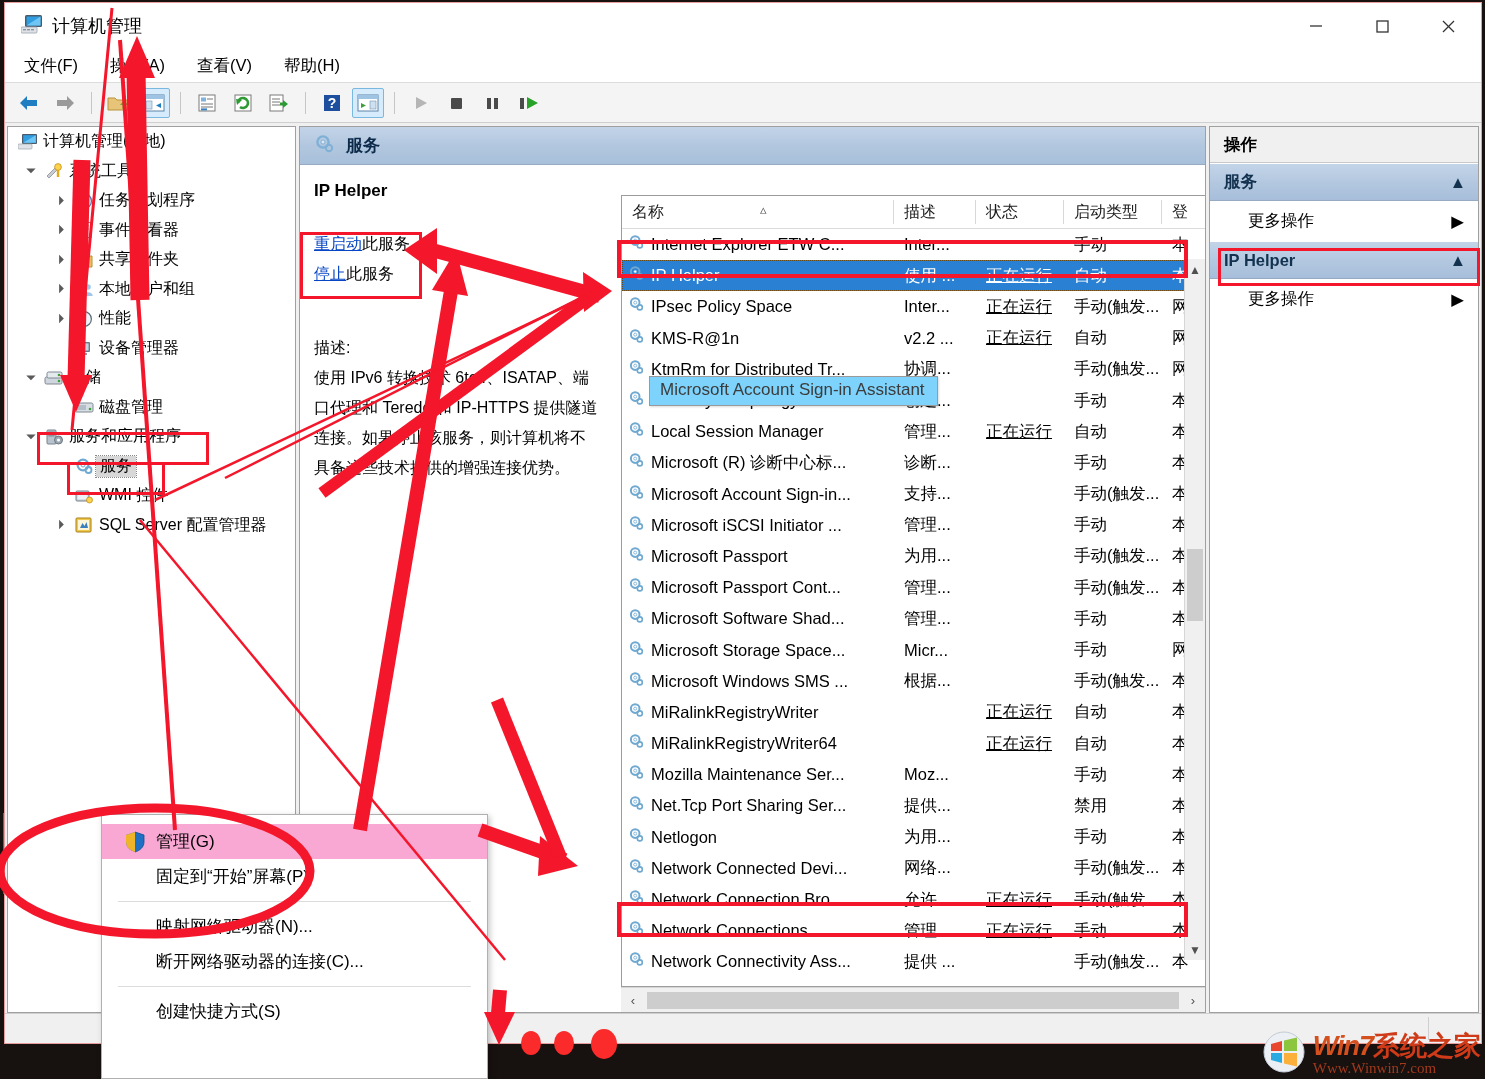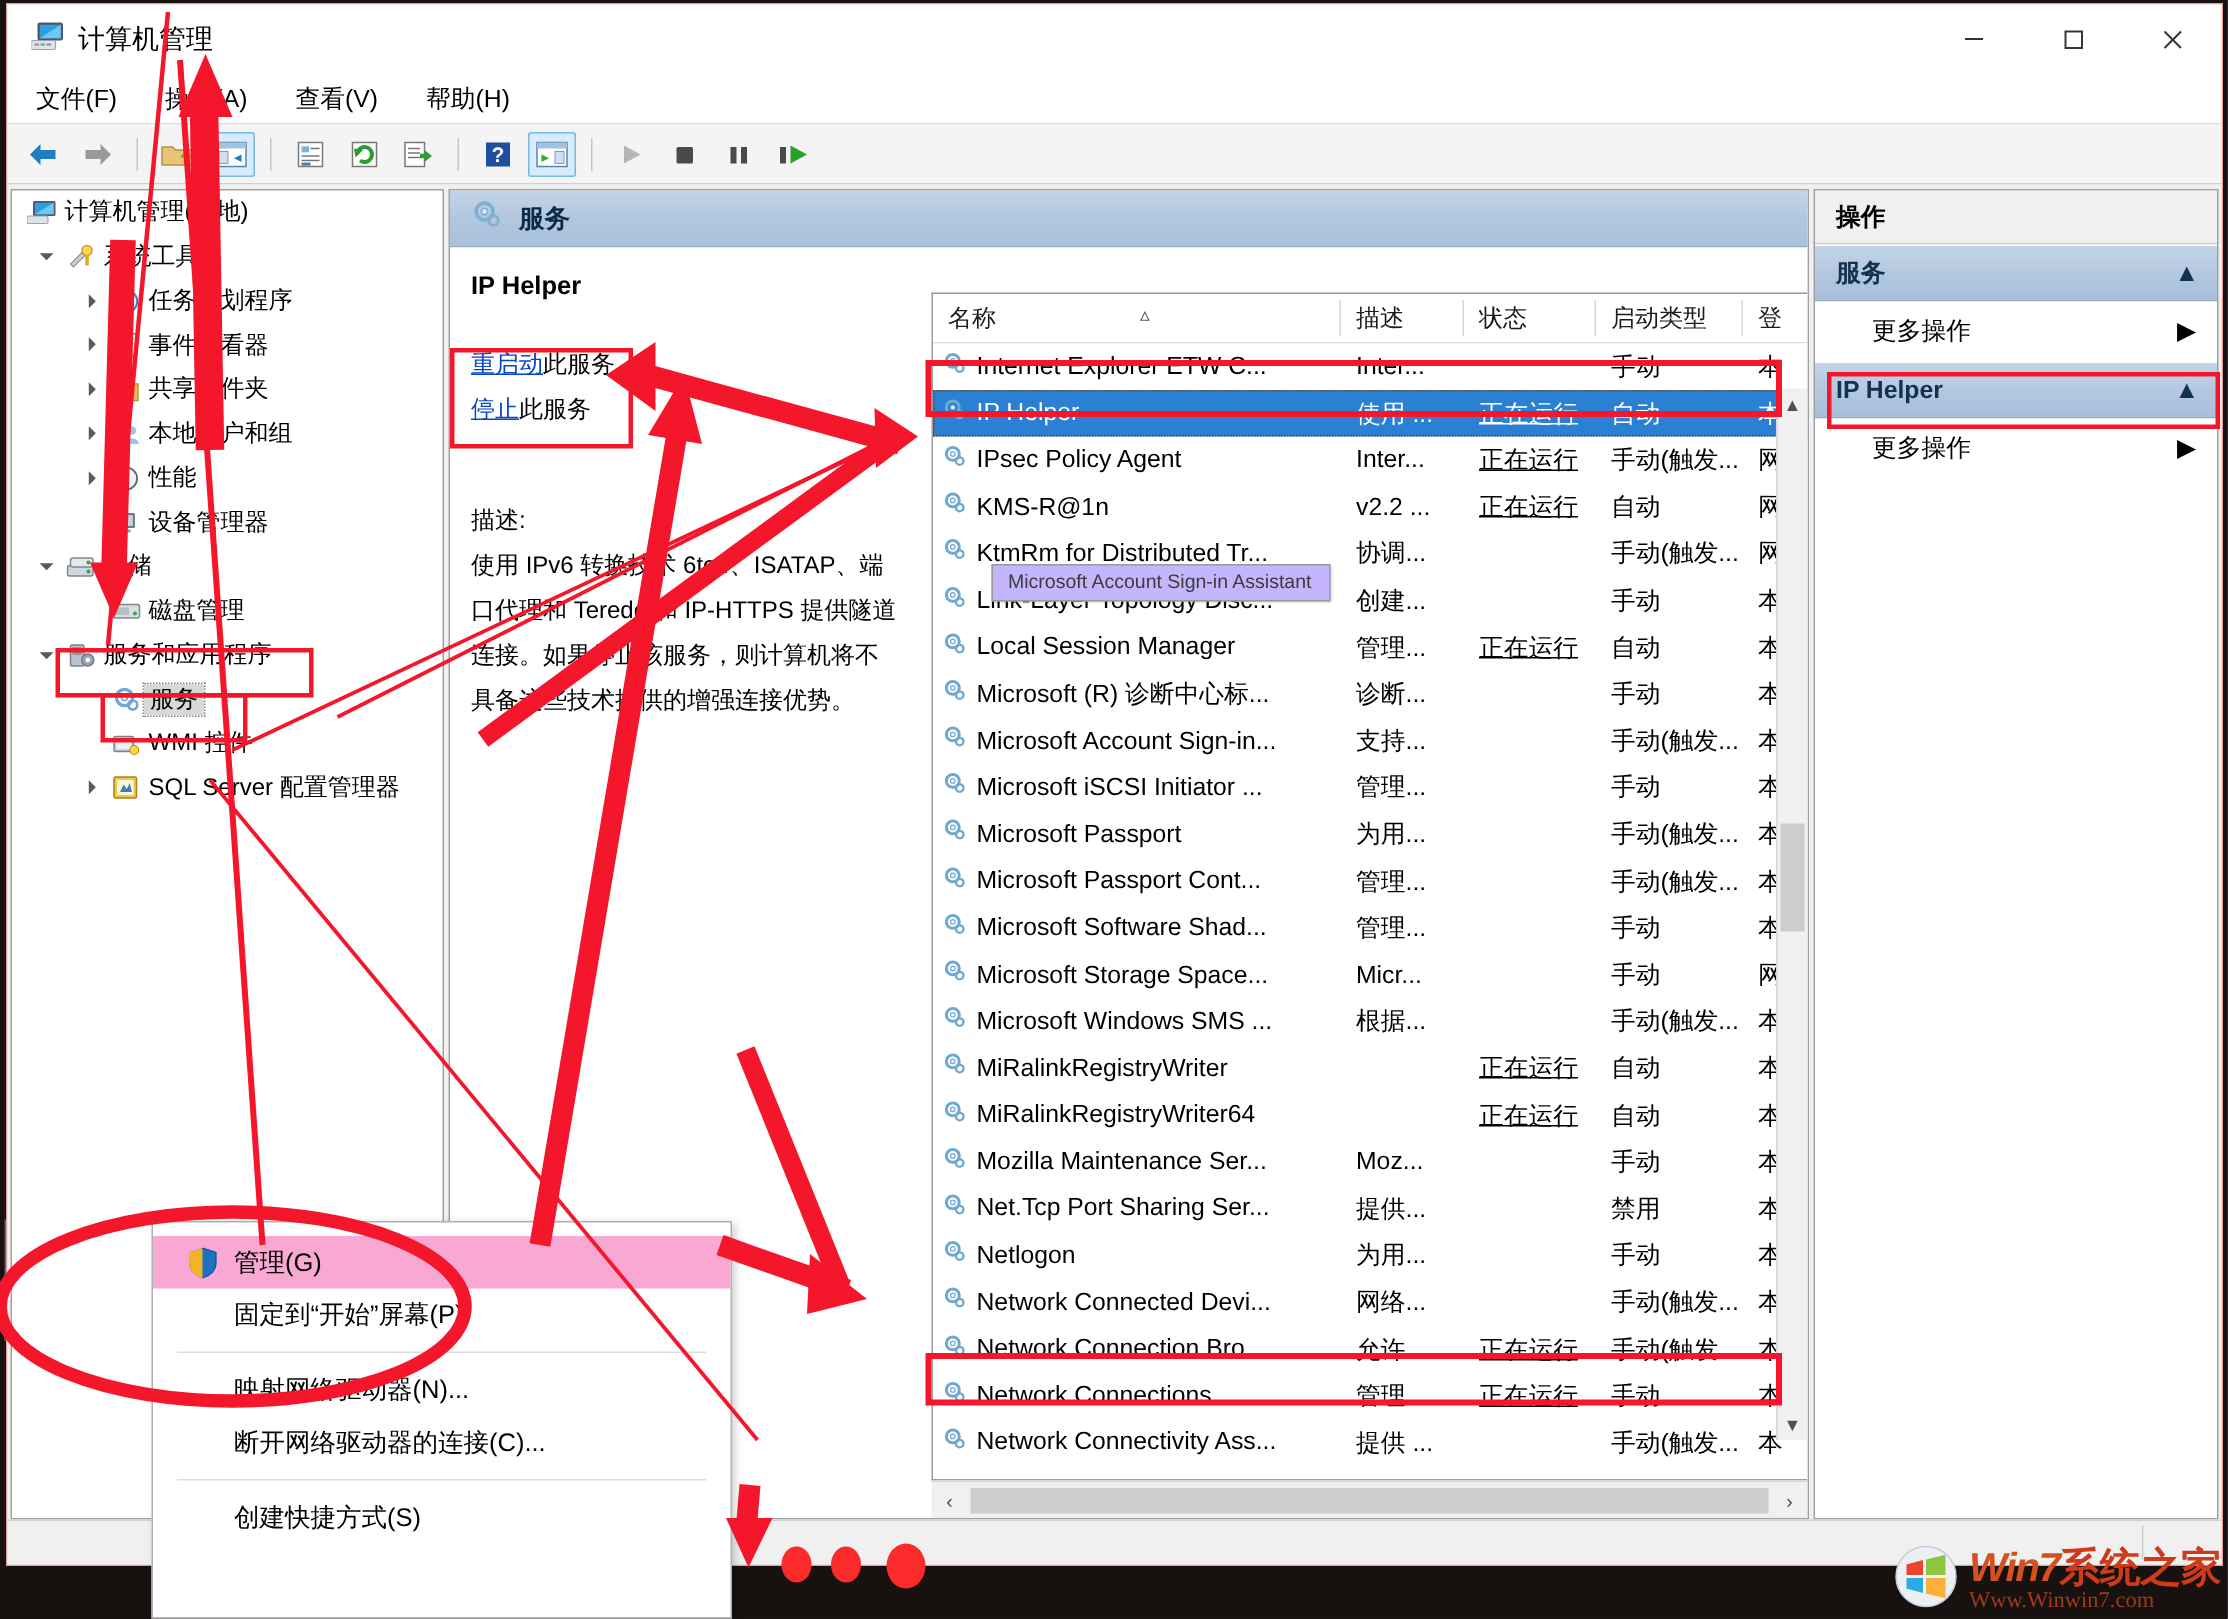--- a/index.html
+++ b/index.html
@@ -130,23 +130,23 @@
   #rows-clip { flex: 1; min-height: 0; overflow: hidden; position: relative; background: #fff; }
   .srow { display: flex; align-items: center; height: 31.2px; font-size: 16.5px; color: #000; }
   .srow.selected { background: #2a80d2; color: #fff; outline: 1px dotted #6b4a12; outline-offset: -1px; }
   .cell { padding-left: 10px; overflow: hidden; white-space: nowrap; }
   .cell.name { display: flex; align-items: center; gap: 6px; padding-left: 6px; }
   .run-u { text-decoration: underline; }
   .srow.selected .run-u { text-decoration: underline; }
 
   
   #row-tooltip {
-    position: absolute; left: 39px; top: 147px;
-    background: #c4b5fd; border: 1px solid #9a9a9a;
-    padding: 3px 12px 5px 10px; font-size: 13px; color: #3c3c3c;
+    position: absolute; left: 27px; top: 147px;
+    background: #7dd3fc; border: 1px solid #9a9a9a;
+    padding: 3px 12px 5px 10px; font-size: 17px; color: #3c3c3c;
     white-space: nowrap; z-index: 40; box-shadow: 1px 1px 2px rgba(0,0,0,.15);
   }
 
   
   #vscroll {
     position: absolute; right: 0; top: 30px; bottom: 26px; width: 21px;
     background: #f0f0f0; border-left: 1px solid #d6d6d6; z-index: 25;
   }
   .vs-arrow { height: 21px; display: flex; align-items: center; justify-content: center; color: #505050; font-size: 12px; }
   #vs-thumb { position: absolute; left: 2px; right: 2px; top: 290px; height: 72px; background: #cdcdcd; }
@@ -649,21 +649,21 @@
                     <div class="cell" style="width: 98px;">自动</div>
                     <div class="cell" style="width: 34px;">本</div>
                   </div>
                   <div class="srow">
                     <div class="cell name" style="width: 272px;">
                       <span><svg width="17" height="17" viewBox="0 0 17 17">
                           <circle cx="7.2" cy="6.6" r="4.3" fill="none" stroke="#6fa8d0" stroke-width="2"></circle>
                           <circle cx="7.2" cy="6.6" r="1.5" fill="#fff" stroke="#6fa8d0" stroke-width=".8"></circle>
                           <circle cx="11.8" cy="11.4" r="2.5" fill="none" stroke="#6fa8d0" stroke-width="1.6"></circle>
                         </svg></span>
-                      <span>IPsec Policy Agent</span>
+                      <span>IPsec Policy Space</span>
                     </div>
                     <div class="cell" style="width: 82px;">Inter...</div>
                     <div class="cell run-u" style="width: 88px;">正在运行</div>
                     <div class="cell" style="width: 98px;">手动(触发...</div>
                     <div class="cell" style="width: 34px;">网</div>
                   </div>
                   <div class="srow">
                     <div class="cell name" style="width: 272px;">
                       <span><svg width="17" height="17" viewBox="0 0 17 17">
                           <circle cx="7.2" cy="6.6" r="4.3" fill="none" stroke="#6fa8d0" stroke-width="2"></circle>

